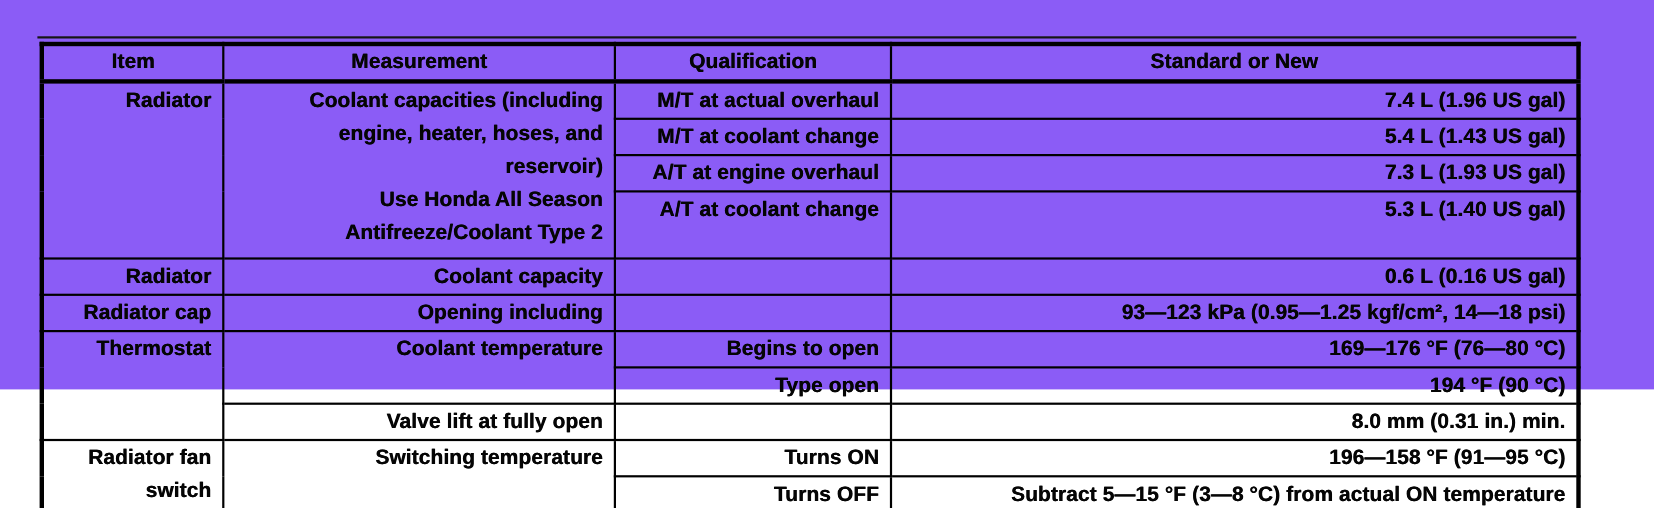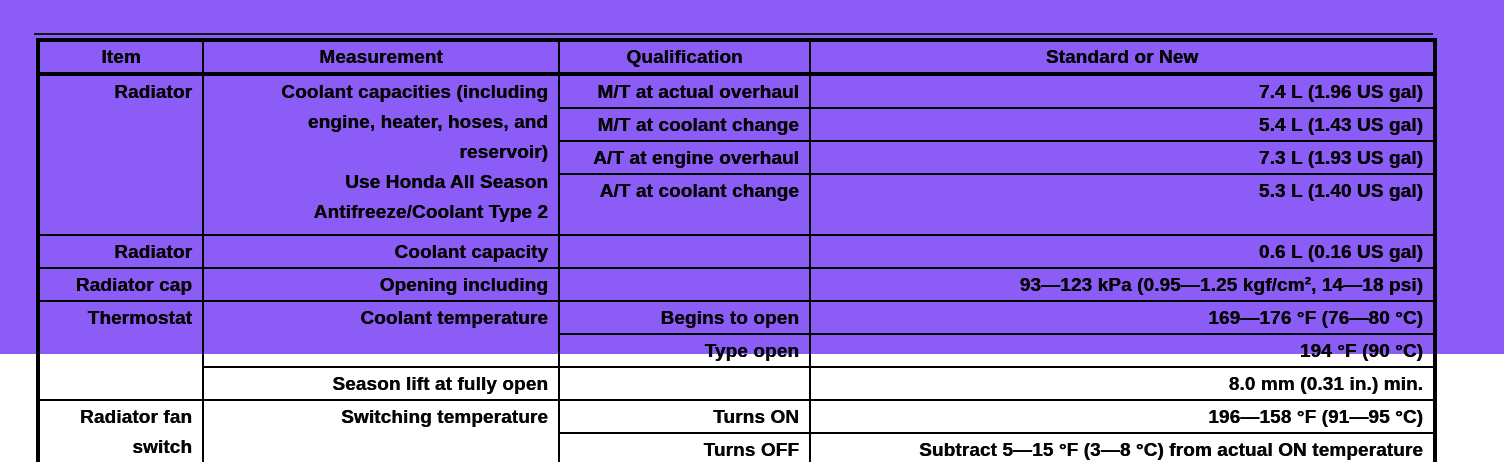--- a/index.html
+++ b/index.html
@@ -132,21 +132,21 @@
         <td rowspan="3">Thermostat</td>
         <td rowspan="2">Coolant temperature</td>
         <td>Begins to open</td>
         <td>169—176 °F (76—80 °C)</td>
       </tr>
       <tr class="h-std">
         <td>Type open</td>
         <td>194 °F (90 °C)</td>
       </tr>
       <tr class="h-std">
-        <td>Season lift at fully open</td>
+        <td>Valve lift at fully open</td>
         <td></td>
         <td>8.0 mm (0.31 in.) min.</td>
       </tr>
 
       <tr class="h-std">
         <td rowspan="2">Radiator fan switch</td>
         <td rowspan="2">Switching temperature</td>
         <td>Turns ON</td>
         <td>196—158 °F (91—95 °C)</td>
       </tr>

